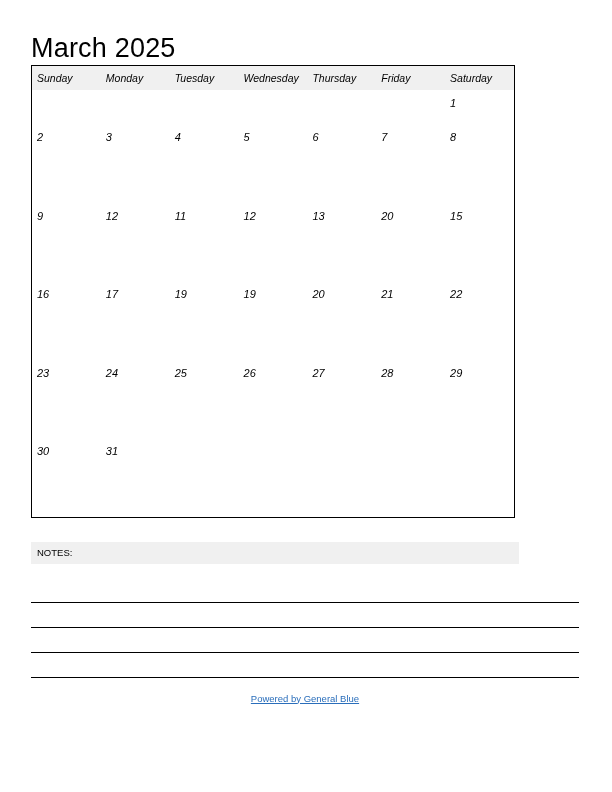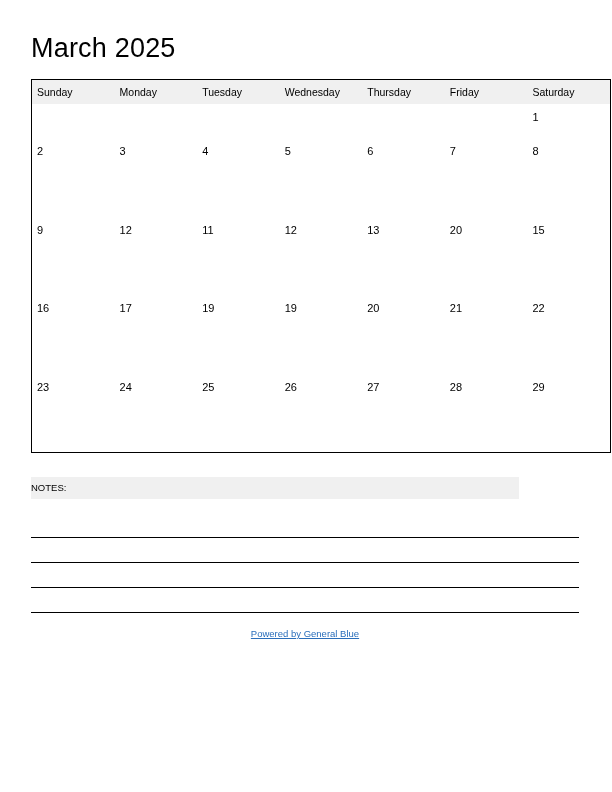--- a/index.html
+++ b/index.html
@@ -31,24 +31,24 @@
     padding-bottom: 0;
     font-size: 27px;
     font-weight: normal;
     line-height: 33px;
     letter-spacing: 0.2px;
     color: #000000;
   }
 
   
   .calendar {
-    margin-top: 14px;
     border: 1px solid #000000;
     box-sizing: border-box;
-    width: 580px;
+    width: 484px;
+    font-style: italic;
   }
   .cal-table {
     width: 100%;
     border-collapse: collapse;
     table-layout: fixed;
   }
   .cal-table th {
     background: #f0f0f0;
     font-size: 10.5px;
     font-weight: normal;
@@ -78,20 +78,21 @@
   }
 
   
   .notes-bar {
     margin-top: 24px;
     background: #f0f0f0;
     width: 488px;
     height: 22px;
     line-height: 22px;
     font-size: 9.5px;
+    padding-left: 6px;
     box-sizing: border-box;
     color: #000000;
   }
   .notes-lines {
     margin-top: 14px;
     width: 548px;
   }
   .note-line {
     border-bottom: 1.3px solid #000000;
     height: 24px;
@@ -239,20 +240,43 @@
           <td>
               <span class="daynum">27</span>
             </td>
           <td>
               <span class="daynum">28</span>
             </td>
           <td>
               <span class="daynum">29</span>
             </td>
         </tr>
+        <tr>
+          <td>
+              <span class="daynum">30</span>
+            </td>
+          <td>
+              <span class="daynum">31</span>
+            </td>
+          <td>
+              <span class="daynum"></span>
+            </td>
+          <td>
+              <span class="daynum"></span>
+            </td>
+          <td>
+              <span class="daynum"></span>
+            </td>
+          <td>
+              <span class="daynum"></span>
+            </td>
+          <td>
+              <span class="daynum"></span>
+            </td>
+        </tr>
       </tbody>
     </table>
   </div>
 
   <div class="notes-bar">
     <span>NOTES:</span>
   </div>
 
   <div class="notes-lines">
     <div class="note-line"></div>

